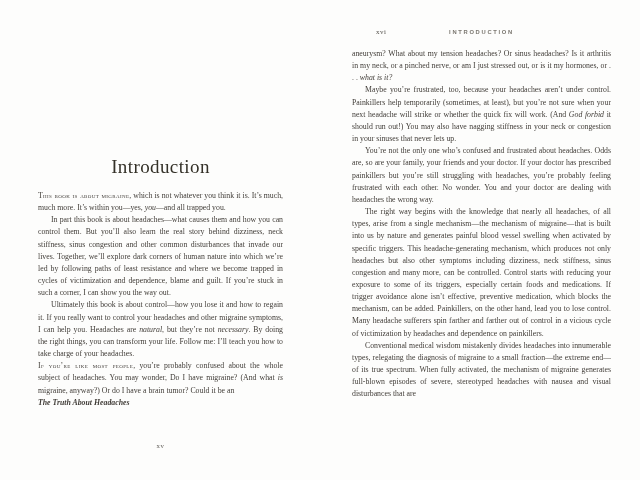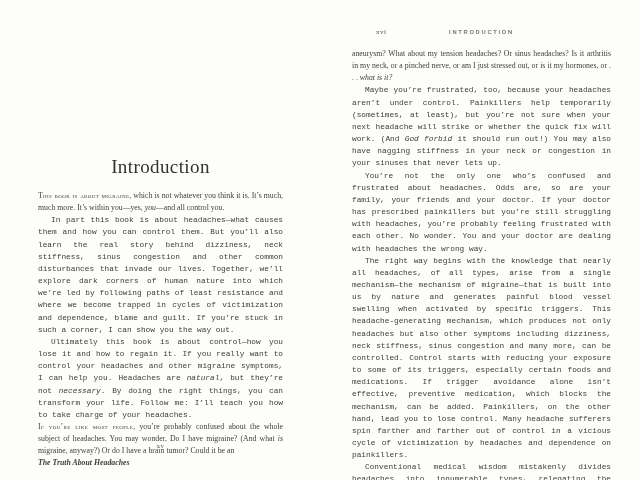--- a/index.html
+++ b/index.html
@@ -45,21 +45,21 @@
   .page-left  .body-block { top: 190px; }
   .page-right .body-block { top: 48px; }
 
   p.bodypara {
     margin: 0;
     font-size: 7.8px;
     line-height: 12.15px;
     text-align: justify;
     color: #403c37;
   }
-  p.bodypara.indent { text-indent: 13px; font-family: Liberation Mono, monospace; }
+  p.bodypara.indent { text-indent: 13px; }
 
   .run-italic { font-style: italic; margin-top: 33px; }
   .run-smallcaps {
     font-variant: small-caps;
     letter-spacing: 0.35px;
   }
 
   .section-subheading {
     margin: 8px 0 1px 0;
     font-size: 8.2px;
@@ -112,21 +112,21 @@
 </style>
 </head>
 <body>
 
 <div class="spread">
 
   <div class="page page-left">
     <h1 class="chapter-title">Introduction</h1>
 
     <div class="body-block">
-      <p class="bodypara"><span class="run-smallcaps">This book is about migraine</span><span class="run-normal">, which is not whatever you think it is. It’s much, much more. It’s within you—yes, </span><span class="run-italic">you</span><span class="run-normal">—and all control you.</span></p>
+      <p class="bodypara"><span class="run-smallcaps">This book is about migraine</span><span class="run-normal">, which is not whatever you think it is. It’s much, much more. It’s within you—yes, </span><span class="run-italic">you</span><span class="run-normal">—and all trapped you.</span></p>
       <p class="bodypara indent"><span class="run-normal">In part this book is about headaches—what causes them and how you can control them. But you’ll also learn the real story behind dizziness, neck stiffness, sinus congestion and other common disturbances that invade our lives. Together, we’ll explore dark corners of human nature into which we’re led by following paths of least resistance and where we become trapped in cycles of victimization and dependence, blame and guilt. If you’re stuck in such a corner, I can show you the way out.</span></p>
       <p class="bodypara indent"><span class="run-normal">Ultimately this book is about control—how you lose it and how to regain it. If you really want to control your headaches and other migraine symptoms, I can help you. Headaches are </span><span class="run-italic">natural</span><span class="run-normal">, but they’re not </span><span class="run-italic">necessary</span><span class="run-normal">. By doing the right things, you can transform your life. Follow me: I’ll teach you how to take charge of your headaches.</span></p>
 
       <p class="bodypara"><span class="run-smallcaps">If you’re like most people</span><span class="run-normal">, you’re probably confused about the whole subject of headaches. You may wonder, Do I have migraine? (And what </span><span class="run-italic">is</span><span class="run-normal"> migraine, anyway?) Or do I have a brain tumor? Could it be an</span></p>
 
       <p class="bodypara section-subheading">The Truth About Headaches</p>
     </div>
 
     <div class="folio-left">xv</div>
   </div>

